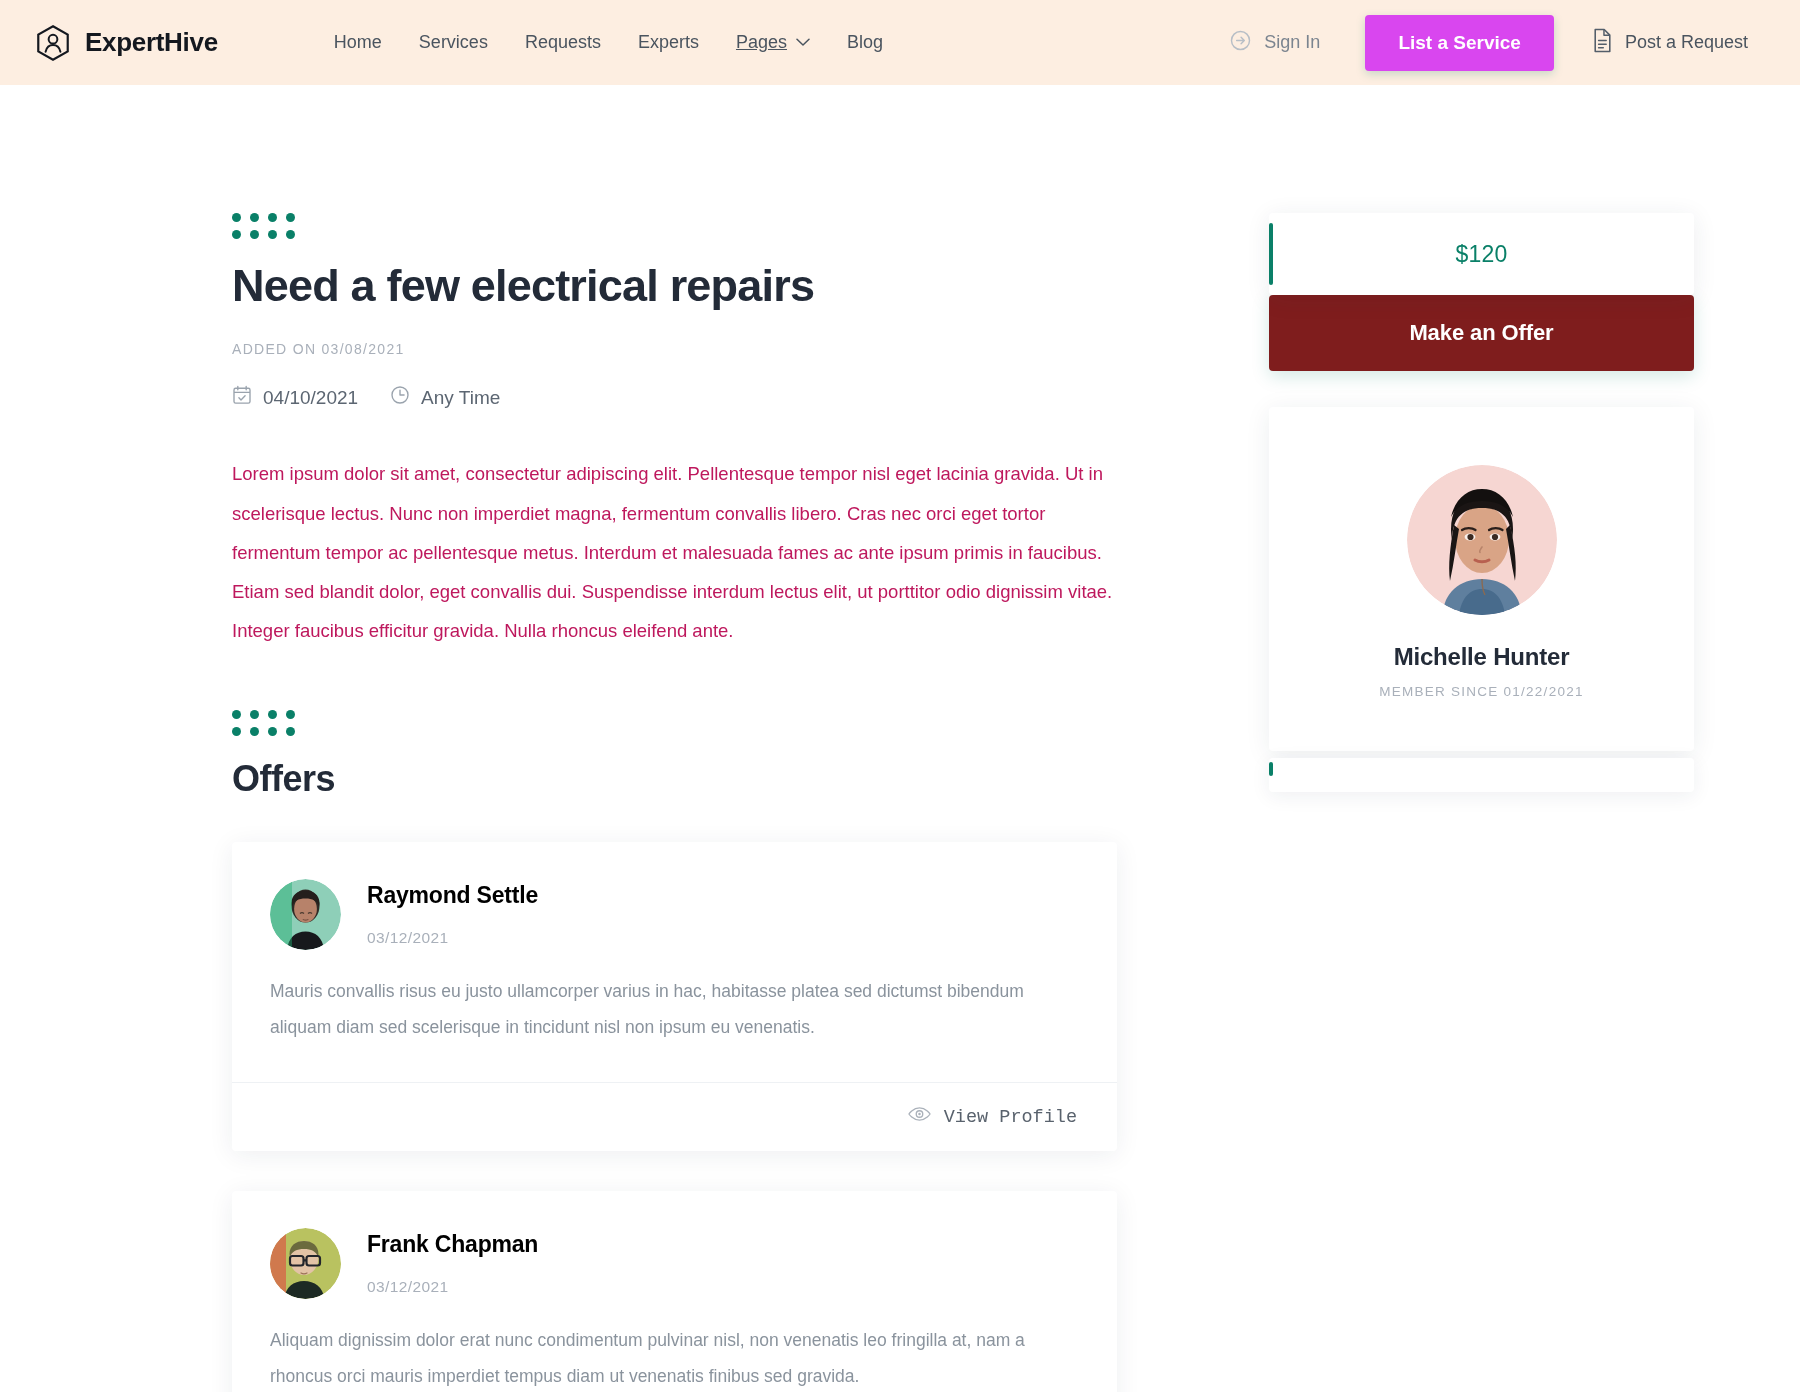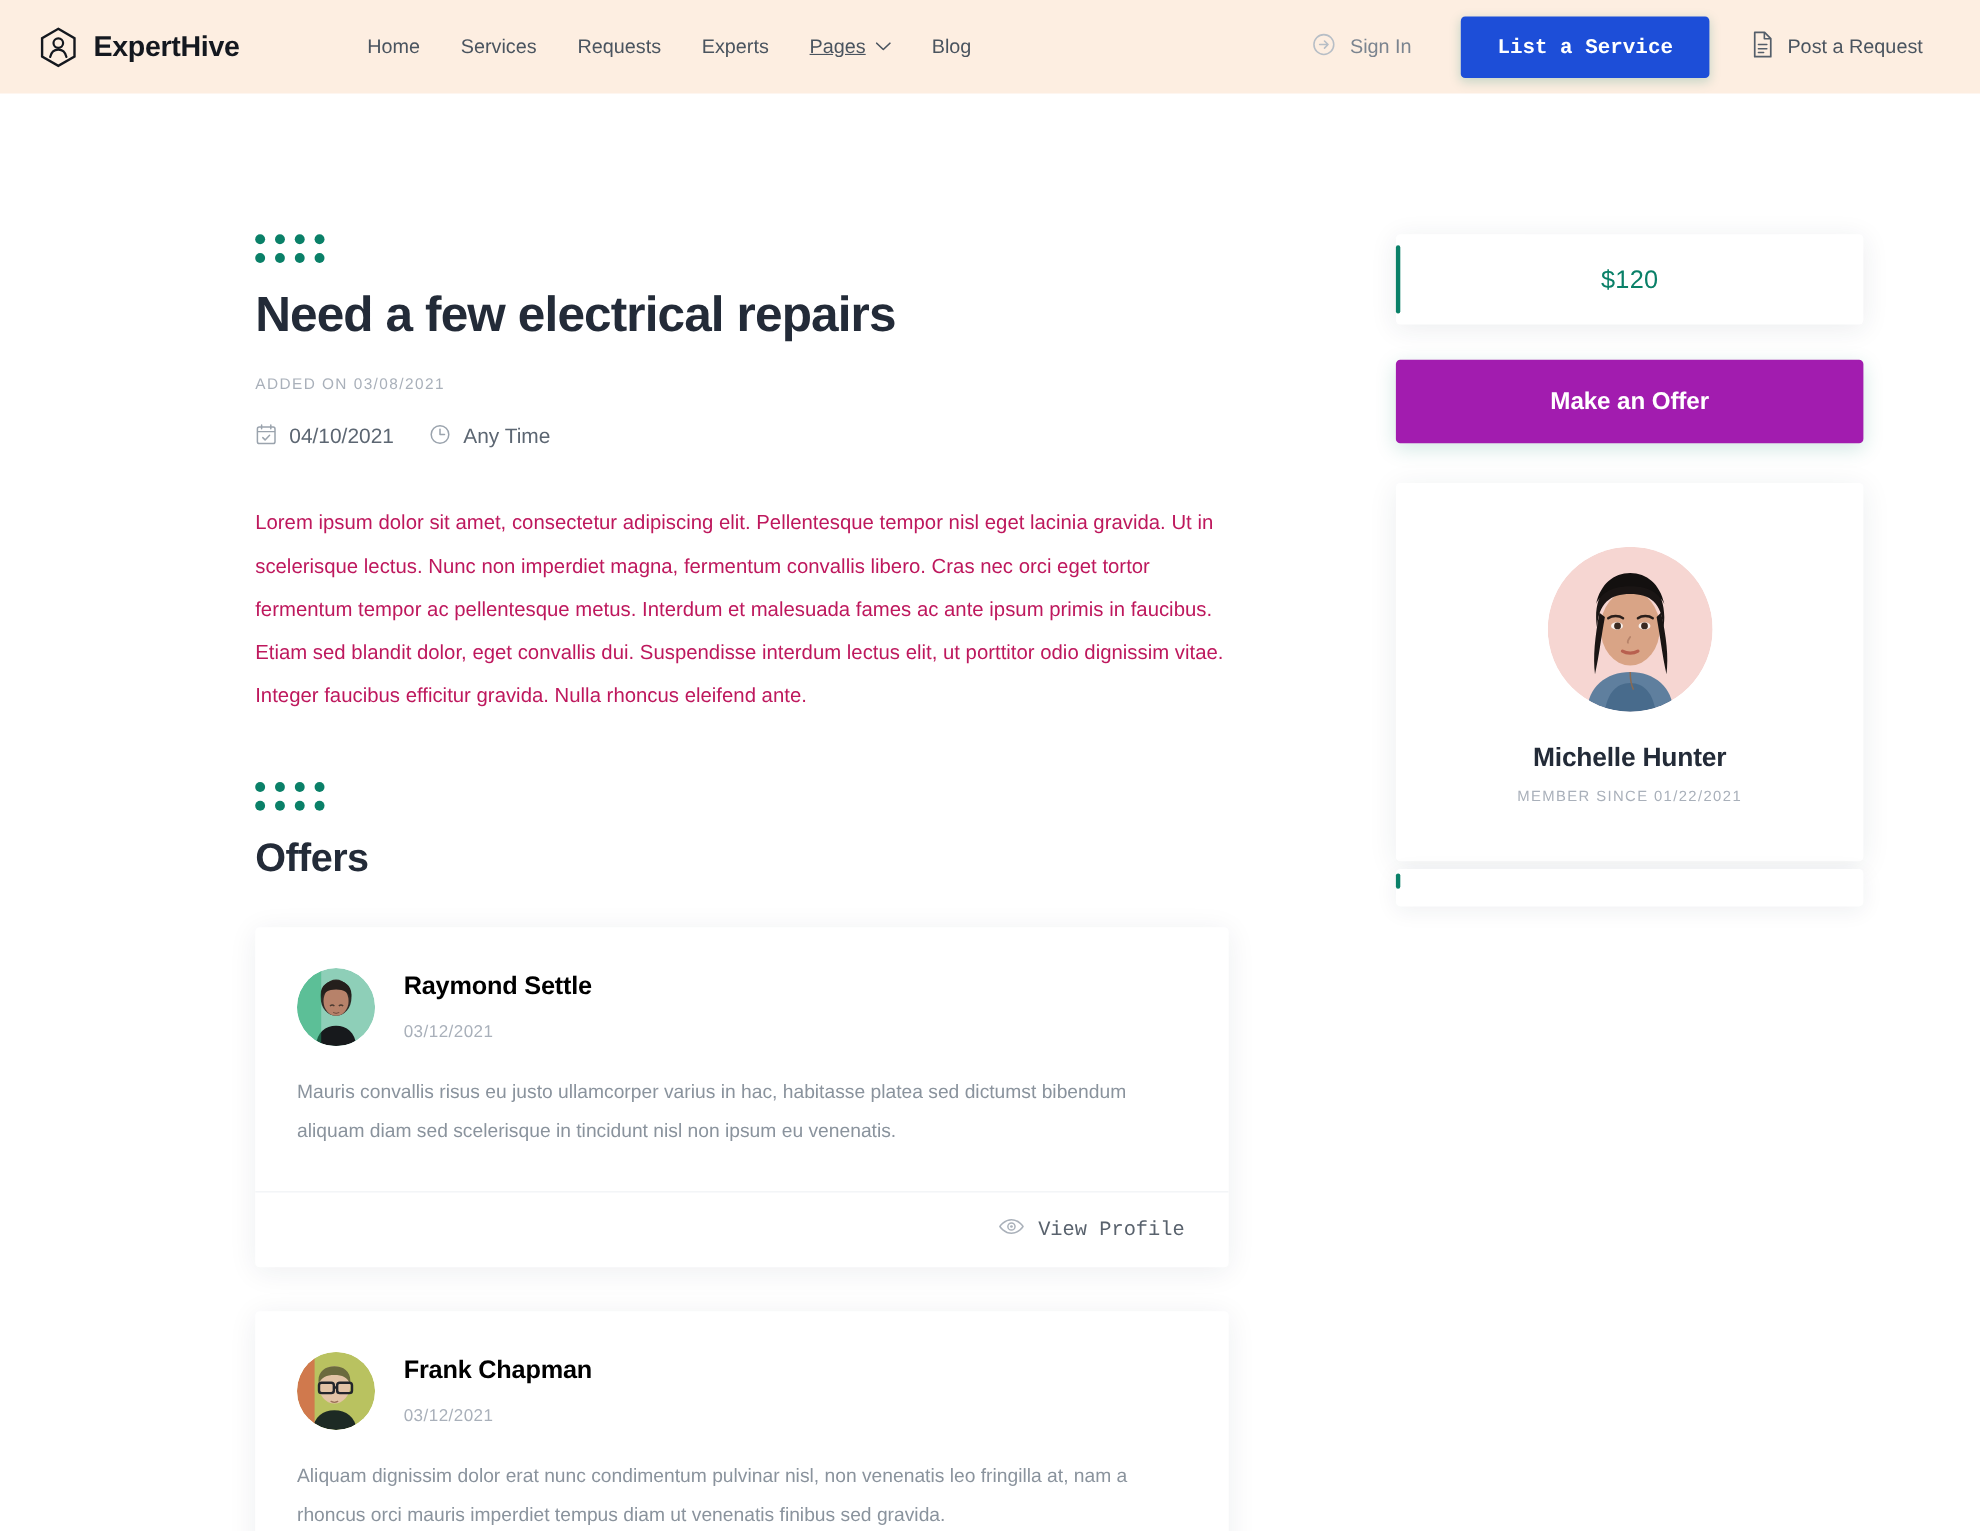--- a/index.html
+++ b/index.html
@@ -67,29 +67,29 @@
     align-items: center;
     gap: 12px;
     font-size: 18px;
     color: #7b848f;
     cursor: pointer;
     margin-right: 45px;
     margin-left: 30px;
   }
 
   .btn-list-service {
-    background: #1d4ed8;
+    background: #d946ef;
     color: #ffffff;
     font-size: 19px;
     font-weight: 700;
     border: none;
     border-radius: 4px;
     padding: 17px 33px;
     cursor: pointer;
-    font-family: Liberation Mono, monospace;
+    font-family: Liberation Sans, sans-serif;
     white-space: nowrap;
     box-shadow: 0 3px 10px rgba(10,128,104,0.22);
   }
 
   .post-request {
     display: flex;
     align-items: center;
     gap: 12px;
     font-size: 18px;
     color: #4a545f;
@@ -253,22 +253,21 @@
   .price-value {
     font-size: 23px;
     font-weight: 500;
     color: #0a8068;
     letter-spacing: 0.2px;
   }
 
   .btn-make-offer {
     display: block;
     width: 100%;
-    margin-top: 32px;
-    background: #a21caf;
+    background: #7f1d1d;
     color: #fff;
     font-size: 22px;
     font-weight: 700;
     border: none;
     border-radius: 4px;
     padding: 25px 0;
     cursor: pointer;
     font-family: inherit;
     letter-spacing: -0.1px;
     box-shadow: 0 5px 18px rgba(10,128,104,0.18);

